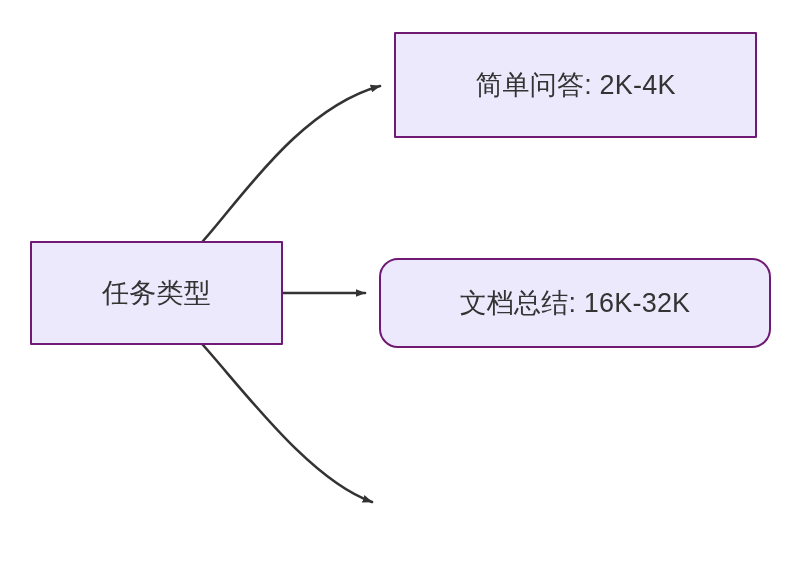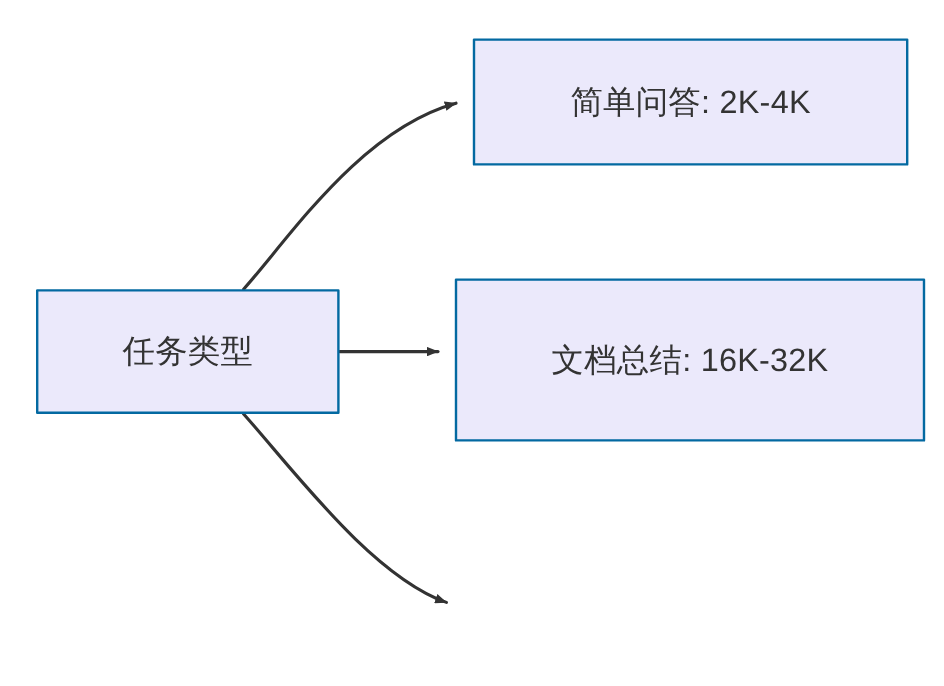--- a/index.html
+++ b/index.html
@@ -23,21 +23,21 @@
     position: absolute;
     left: 0;
     top: 0;
     width: 787px;
     height: 572px;
   }
   .flow-node {
     position: absolute;
     box-sizing: border-box;
     background: #ebe9fb;
-    border: 2px solid #0369a1;
+    border: 2px solid #701a75;
     border-radius: 1px;
     display: flex;
     align-items: center;
     justify-content: center;
     z-index: 2;
   }
   .node-label {
     color: #333333;
     font-size: 27px;
     line-height: 1.2;
@@ -52,23 +52,24 @@
     height: 104px;
   }
   #node-simple-qa {
     left: 394px;
     top: 32px;
     width: 363px;
     height: 106px;
   }
   #node-doc-summary {
     left: 379px;
-    top: 232px;
+    top: 258px;
     width: 392px;
-    height: 136px;
+    height: 90px;
+    border-radius: 19px;
   }
   #node-multi-doc {
     left: 386px;
     top: 450px;
     width: 379px;
     height: 105px;
   }
 </style>
 </head>
 <body>

